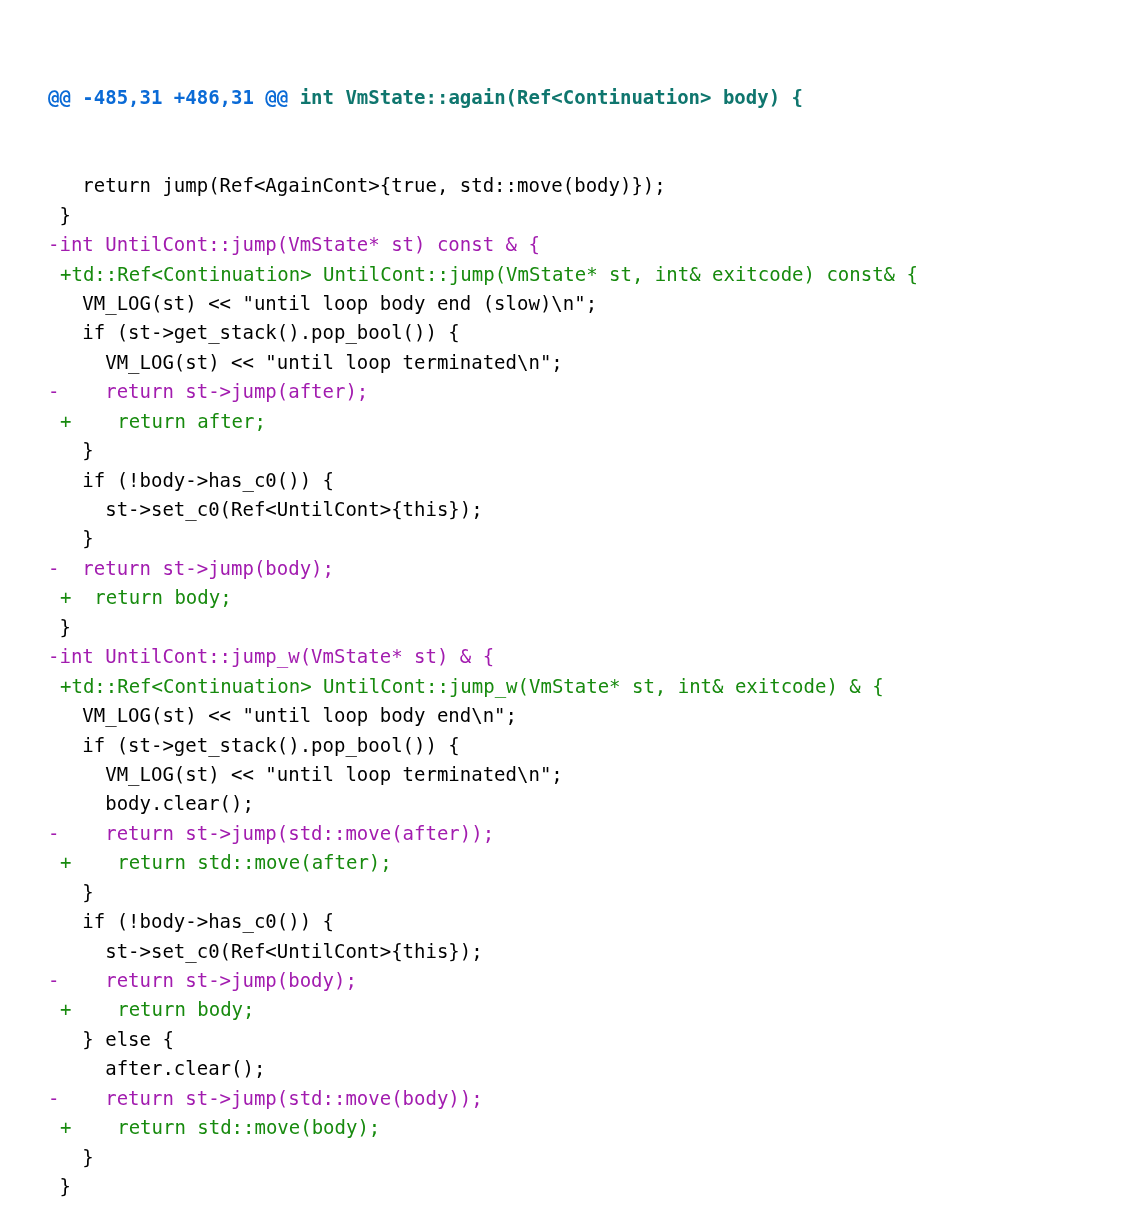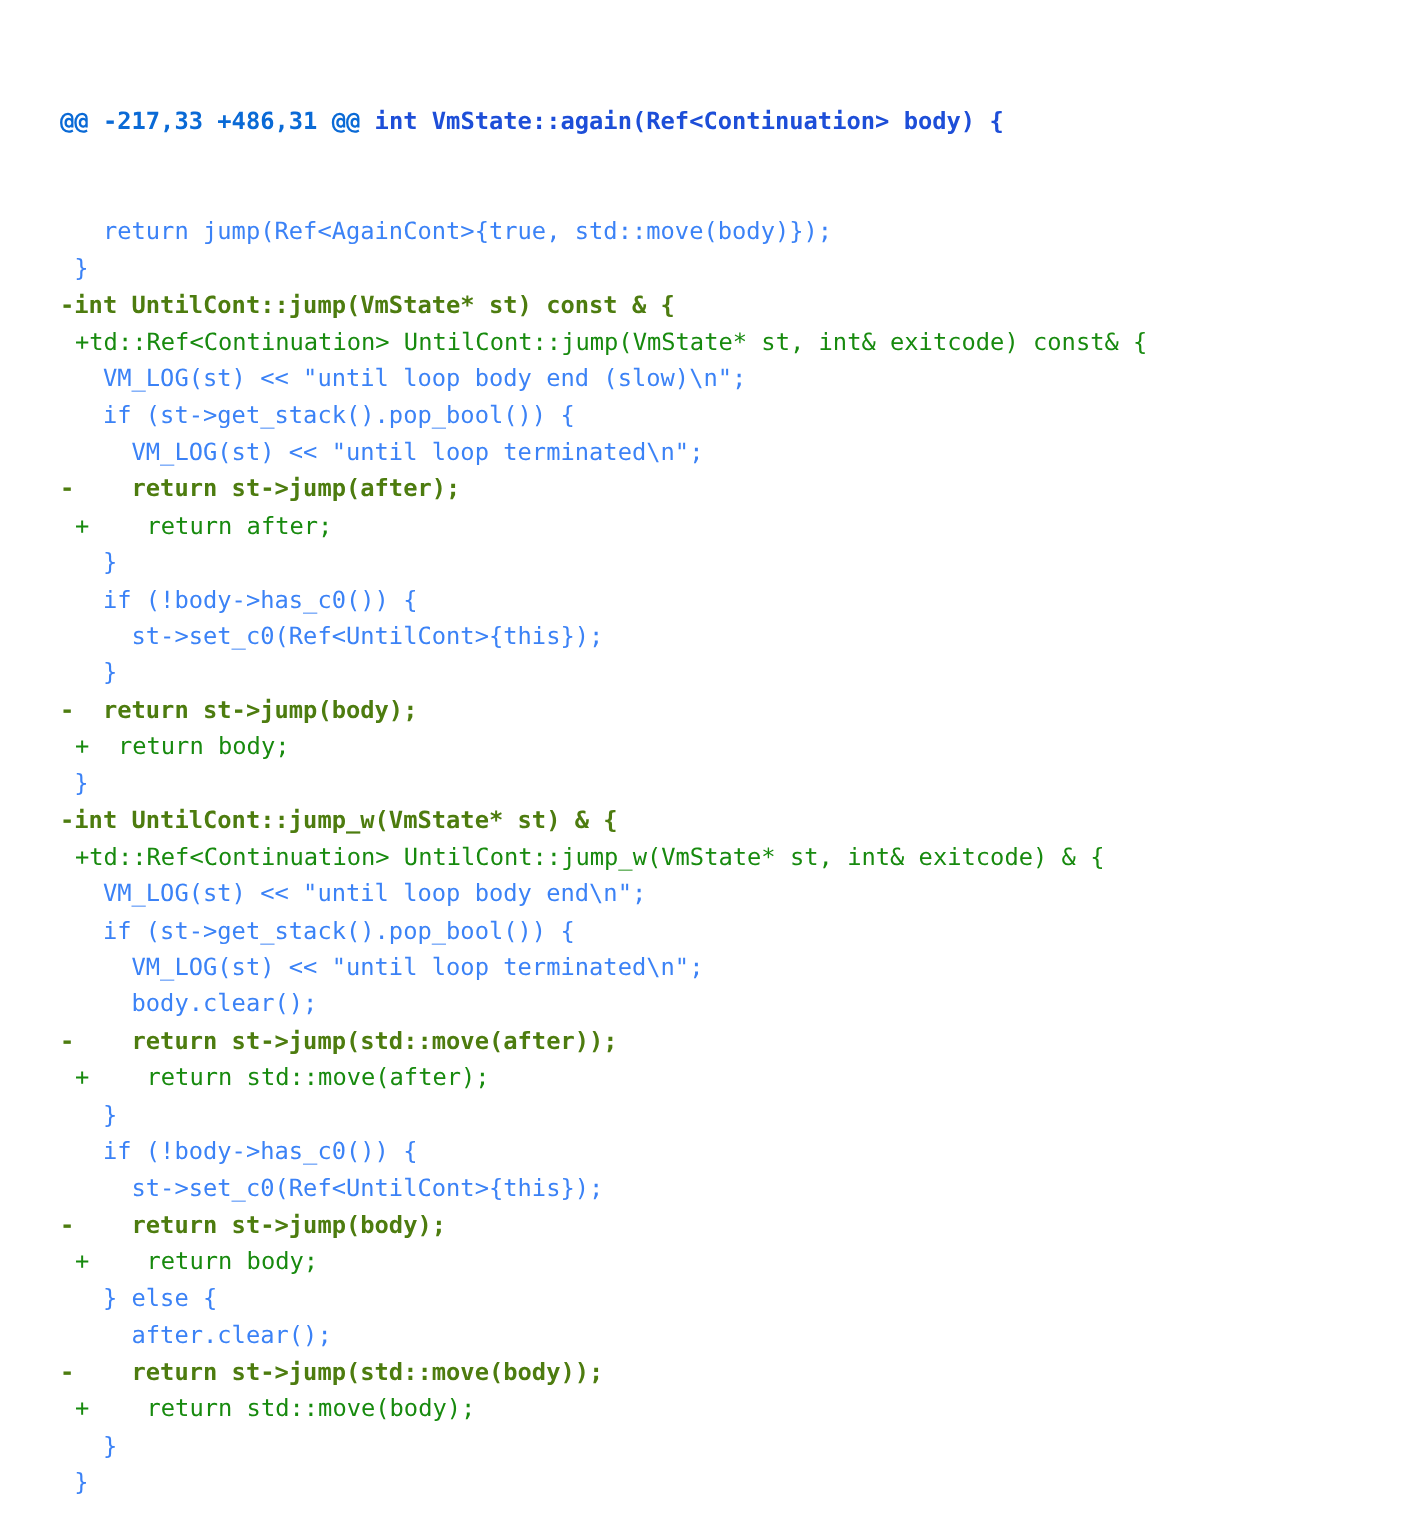--- a/index.html
+++ b/index.html
@@ -12,26 +12,26 @@
     font-size: 19px;
     line-height: 1.55;
     white-space: pre;
     padding: 24px 48px;
     color: #111111;
     font-weight: 500;
   }
   .line {
     display: block;
   }
-  .del { color: #4d7c0f; font-weight: bold; }
+  .del { color: #a21caf; }
   .add { color: #178a0e; margin-left: 12px; }
-  .ctx { color: #3b82f6; }
+  .ctx { color: #000000; }
   .hunk-all { color: #6b40c7; }
   .hunk-start { color: #0a6ad6; font-weight: 600; }
-  .hunk-func { color: #1d4ed8; font-weight: 700; }
+  .hunk-func { color: #0f766e; font-weight: 700; }
 </style>
 </head>
 <body>
 
 <div class="diff">
-  <span class="line hunk-all"><span class="hunk-start">@@ -217,33 +486,31 @@ </span><span class="hunk-func">int VmState::again(Ref&lt;Continuation&gt; body) {</span></span>
+  <span class="line hunk-all"><span class="hunk-start">@@ -485,31 +486,31 @@ </span><span class="hunk-func">int VmState::again(Ref&lt;Continuation&gt; body) {</span></span>
   <div id="diff-lines"><span class="line ctx">   return jump(Ref&lt;AgainCont&gt;{true, std::move(body)});</span><span class="line ctx"> }</span><span class="line ctx"></span><span class="line del">-int UntilCont::jump(VmState* st) const &amp; {</span><span class="line add">+td::Ref&lt;Continuation&gt; UntilCont::jump(VmState* st, int&amp; exitcode) const&amp; {</span><span class="line ctx">   VM_LOG(st) &lt;&lt; "until loop body end (slow)\n";</span><span class="line ctx">   if (st-&gt;get_stack().pop_bool()) {</span><span class="line ctx">     VM_LOG(st) &lt;&lt; "until loop terminated\n";</span><span class="line del">-    return st-&gt;jump(after);</span><span class="line add">+    return after;</span><span class="line ctx">   }</span><span class="line ctx">   if (!body-&gt;has_c0()) {</span><span class="line ctx">     st-&gt;set_c0(Ref&lt;UntilCont&gt;{this});</span><span class="line ctx">   }</span><span class="line del">-  return st-&gt;jump(body);</span><span class="line add">+  return body;</span><span class="line ctx"> }</span><span class="line ctx"></span><span class="line del">-int UntilCont::jump_w(VmState* st) &amp; {</span><span class="line add">+td::Ref&lt;Continuation&gt; UntilCont::jump_w(VmState* st, int&amp; exitcode) &amp; {</span><span class="line ctx">   VM_LOG(st) &lt;&lt; "until loop body end\n";</span><span class="line ctx">   if (st-&gt;get_stack().pop_bool()) {</span><span class="line ctx">     VM_LOG(st) &lt;&lt; "until loop terminated\n";</span><span class="line ctx">     body.clear();</span><span class="line del">-    return st-&gt;jump(std::move(after));</span><span class="line add">+    return std::move(after);</span><span class="line ctx">   }</span><span class="line ctx">   if (!body-&gt;has_c0()) {</span><span class="line ctx">     st-&gt;set_c0(Ref&lt;UntilCont&gt;{this});</span><span class="line del">-    return st-&gt;jump(body);</span><span class="line add">+    return body;</span><span class="line ctx">   } else {</span><span class="line ctx">     after.clear();</span><span class="line del">-    return st-&gt;jump(std::move(body));</span><span class="line add">+    return std::move(body);</span><span class="line ctx">   }</span><span class="line ctx"> }</span></div>
 </div>
 
 </body></html>

